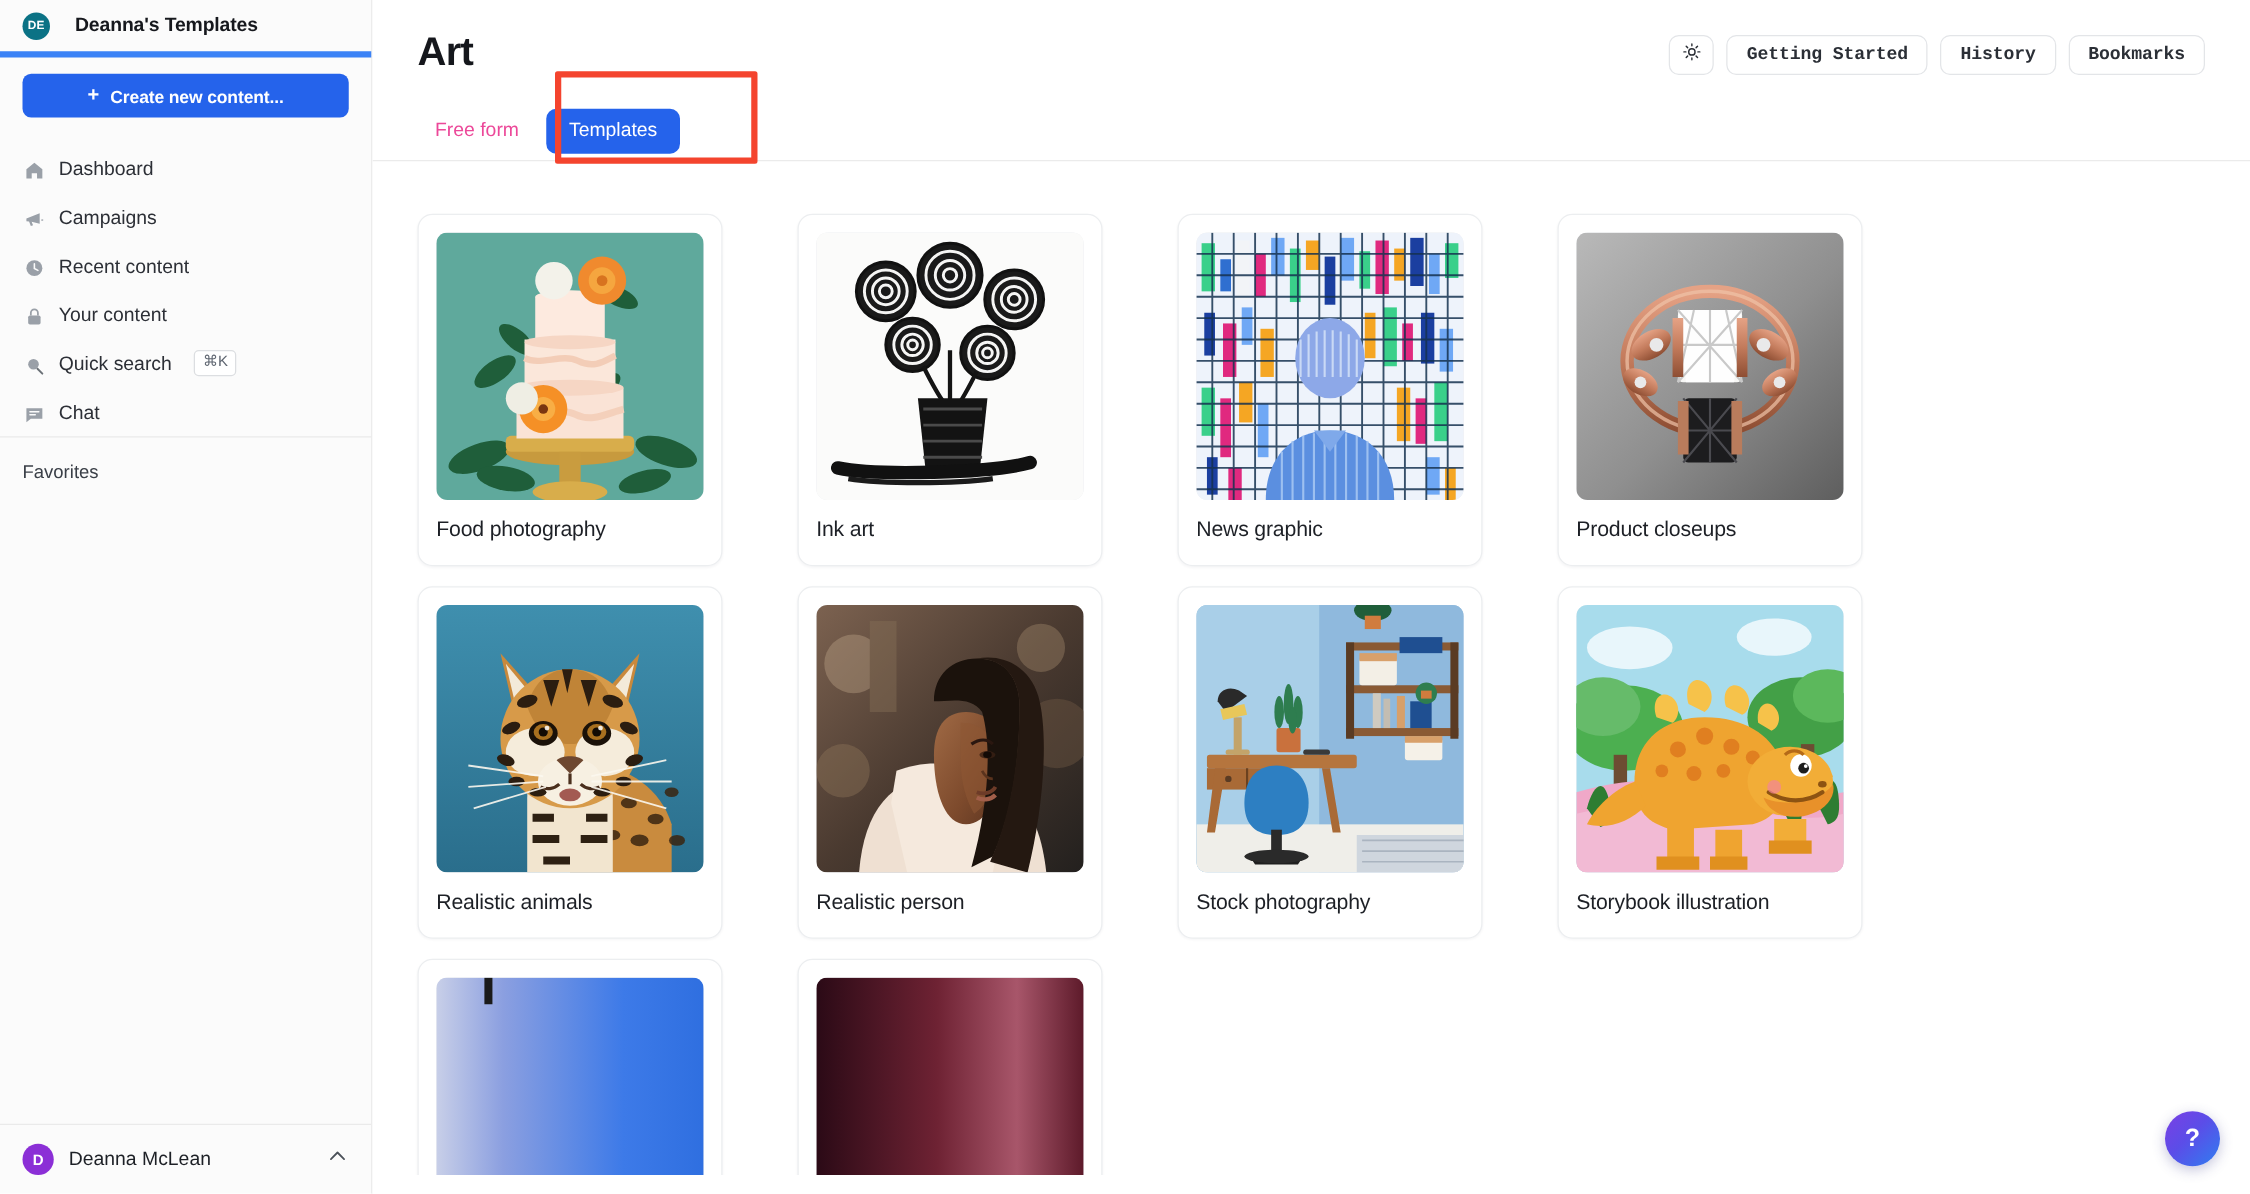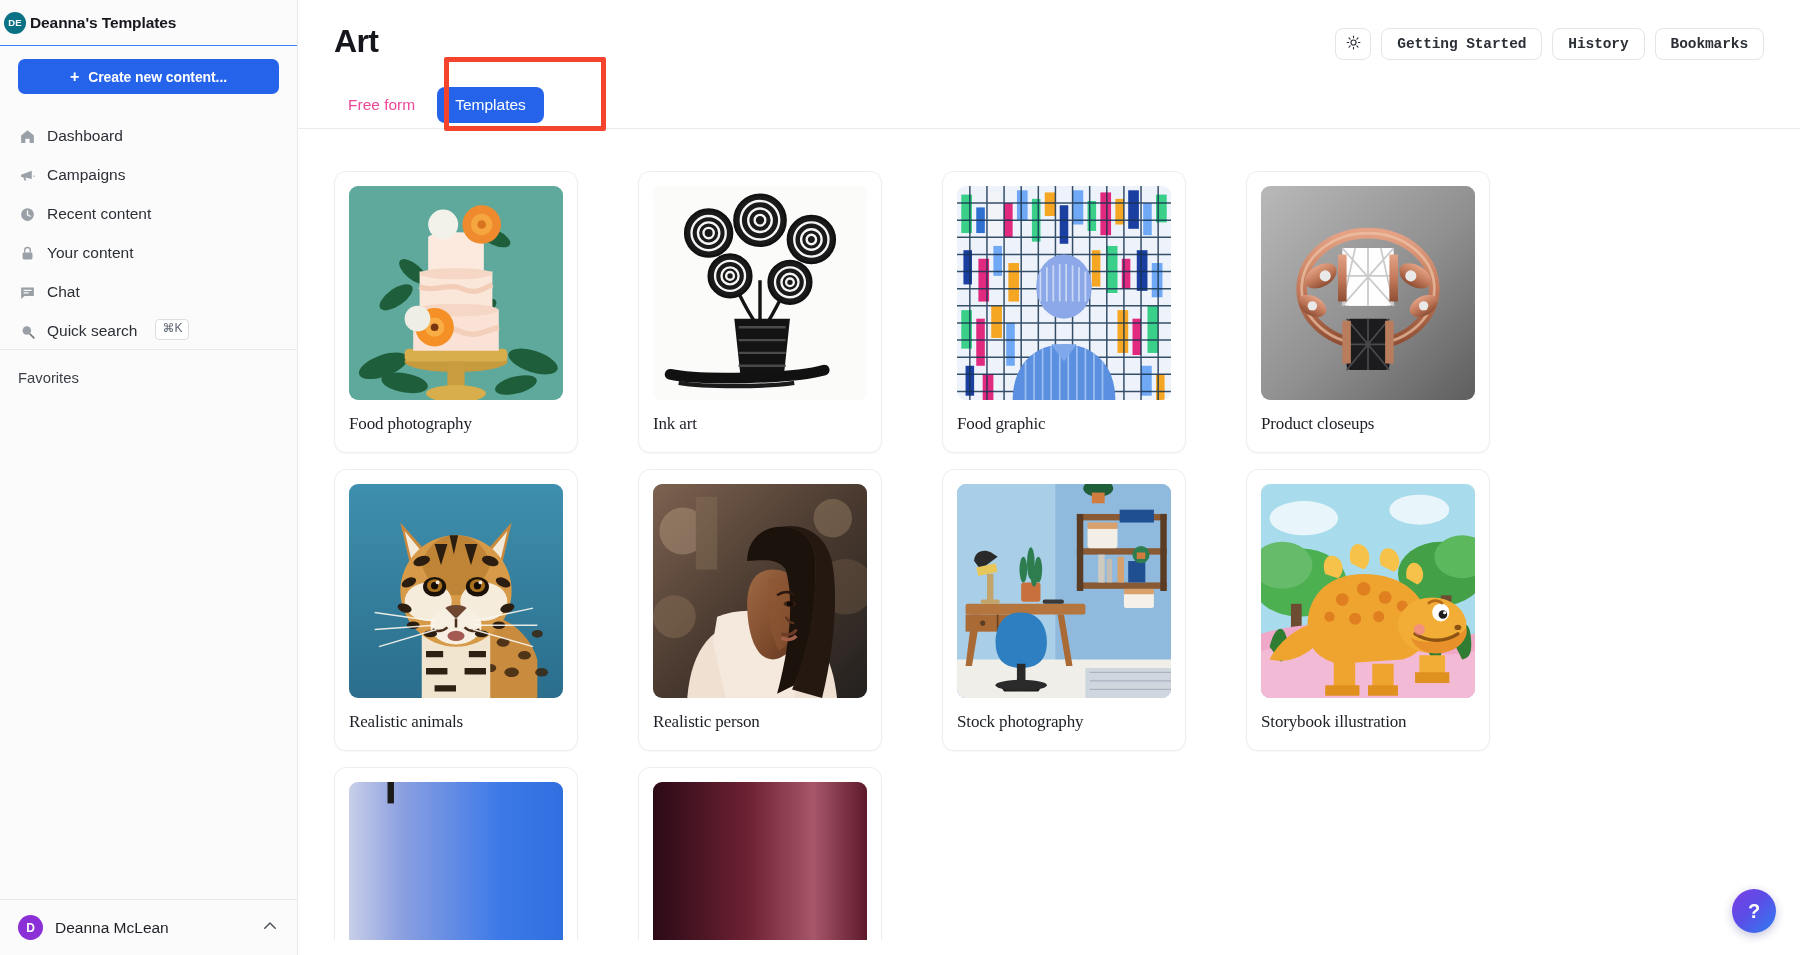--- a/index.html
+++ b/index.html
@@ -15,22 +15,22 @@
   
   .sidebar {
     width: 298px; min-width: 298px; height: 955px;
     background: #fbfbfb;
     border-right: 1px solid #e8e8e8;
     display: flex; flex-direction: column;
     position: relative;
   }
   .ws-header {
     height: 46px; display: flex; align-items: center;
-    padding: 0 4px; gap: 4px;
-    border-bottom: 1px solid #3b82f6;
+    padding: 0 18px; gap: 20px;
+    border-bottom: 5px solid #3b82f6;
   }
   .ws-avatar {
     width: 22px; height: 22px; border-radius: 50%;
     background: #0b7285; color: #fff;
     font-size: 9.5px; font-weight: 700;
     display: flex; align-items: center; justify-content: center;
     letter-spacing: .2px; flex: none;
   }
   .ws-name { font-size: 15.5px; font-weight: 700; color: #16181d; letter-spacing: -.1px; }
 
@@ -143,21 +143,20 @@
     padding-top: 42px;
   }
   .card {
     background: #fff;
     border: 1px solid #eceef0;
     border-radius: 12px;
     padding: 14px;
     box-shadow: 0 1px 2px rgba(16,24,40,.04);
     cursor: pointer;
     width: 244px;
-    font-family: Liberation Serif, serif;
   }
   .thumb {
     width: 214px; height: 214px;
     border-radius: 9px; overflow: hidden;
     position: relative; background: #eceef0;
   }
   .card-label {
     margin-top: 14px; margin-bottom: 4px;
     font-size: 17px; color: #1d2026; letter-spacing: -.15px;
   }
@@ -230,37 +229,37 @@
           <svg width="17" height="17" viewBox="0 0 24 24" fill="none" stroke="currentColor" stroke-width="2">
               <rect x="5" y="10.5" width="14" height="10" rx="2" fill="currentColor" stroke="none"></rect>
               <path d="M8 10.5V7.5a4 4 0 0 1 8 0v3"></path>
             </svg>
         </span>
         <span>Your content</span>
       </div>
 
       <div class="nav-item">
         <span class="nav-ico">
+          <svg width="17" height="17" viewBox="0 0 24 24" fill="none" stroke="currentColor" stroke-width="2.2">
+              <circle cx="11" cy="10.5" r="6" fill="currentColor" stroke="none"></circle>
+              <path d="M15.5 15.5 21 21" stroke="#6b7177" stroke-linecap="round"></path>
+            </svg>
+        </span>
+        <span>Quick search</span>
+        <span class="kbd">⌘K</span>
+      </div>
+
+      <div class="nav-item">
+        <span class="nav-ico">
           <svg width="17" height="17" viewBox="0 0 24 24" fill="currentColor">
               <path d="M3 5h18v12H8l-5 4V5z"></path>
               <path d="M7 9h10M7 12.5h6" stroke="#fbfbfb" stroke-width="1.7" stroke-linecap="round"></path>
             </svg>
         </span>
         <span>Chat</span>
-      </div>
-
-      <div class="nav-item">
-        <span class="nav-ico">
-          <svg width="17" height="17" viewBox="0 0 24 24" fill="none" stroke="currentColor" stroke-width="2.2">
-              <circle cx="11" cy="10.5" r="6" fill="currentColor" stroke="none"></circle>
-              <path d="M15.5 15.5 21 21" stroke="#6b7177" stroke-linecap="round"></path>
-            </svg>
-        </span>
-        <span>Quick search</span>
-        <span class="kbd">⌘K</span>
       </div>
 
     </nav>
 
     <div class="nav-sep"></div>
 
     <div class="fav-block">
       <div class="fav-title">Favorites</div>
     </div>
 
@@ -446,21 +445,21 @@
                 <g stroke="#c9d9f5" stroke-width="0.8">
                   <path d="M39 40v14M42 38v16M45 37v17M48 36.5v17.5M51 36.5v17.5M54 37v17M57 38v16M60 40v14"></path>
                 </g>
                 <g stroke="#9dc0f0" stroke-width="0.8">
                   <path d="M32 82v18M36 78v22M40 76v24M44 75v25M48 74.5v25.5M52 74.5v25.5M56 75v25M60 76v24M64 78v22M68 82v18"></path>
                 </g>
                 <path d="M44 74l6 8 6-8" fill="#7fa9ea"></path>
               </g>
             </svg>
           </div>
-          <div class="card-label">Food graphic</div>
+          <div class="card-label">News graphic</div>
         </div>
 
         <div class="card">
           <div class="thumb">
             <svg class="art" viewBox="0 0 100 100" preserveAspectRatio="xMidYMid slice">
               <defs>
                 <linearGradient id="bgGray" x1="0" y1="0" x2="1" y2="1">
                   <stop offset="0%" stop-color="#b9b9b9"></stop>
                     <stop offset="55%" stop-color="#8f8f8f"></stop>
                     <stop offset="100%" stop-color="#5e5e5e"></stop>

